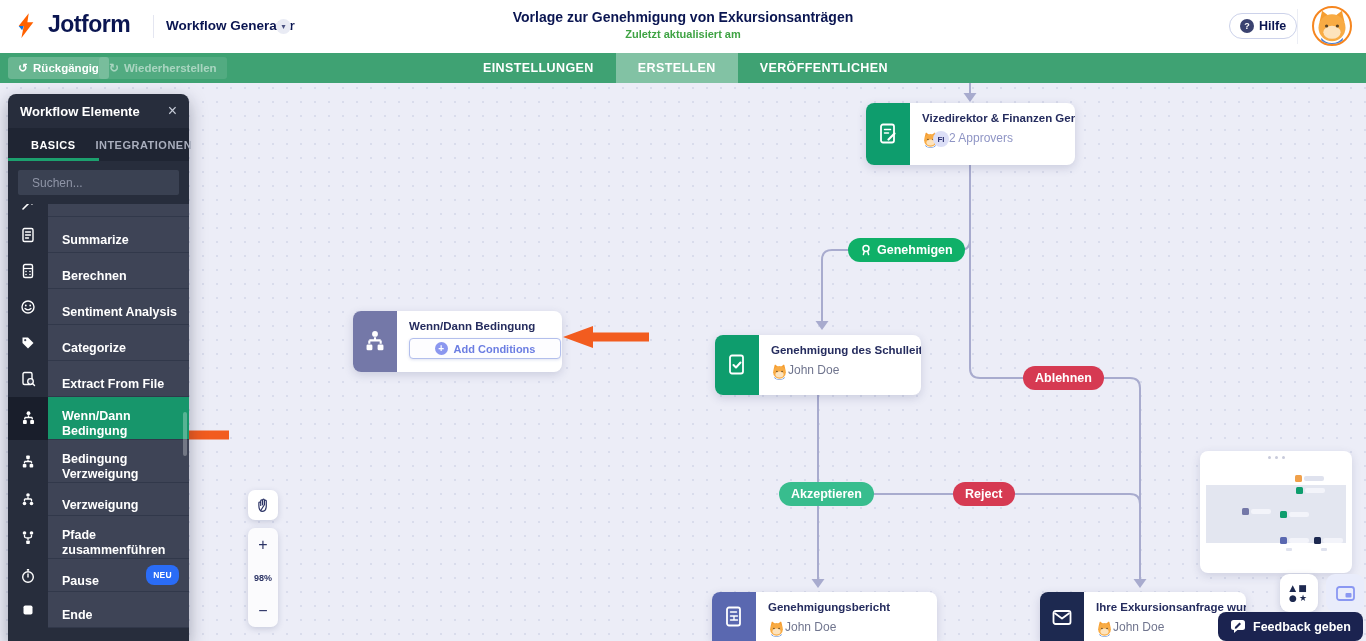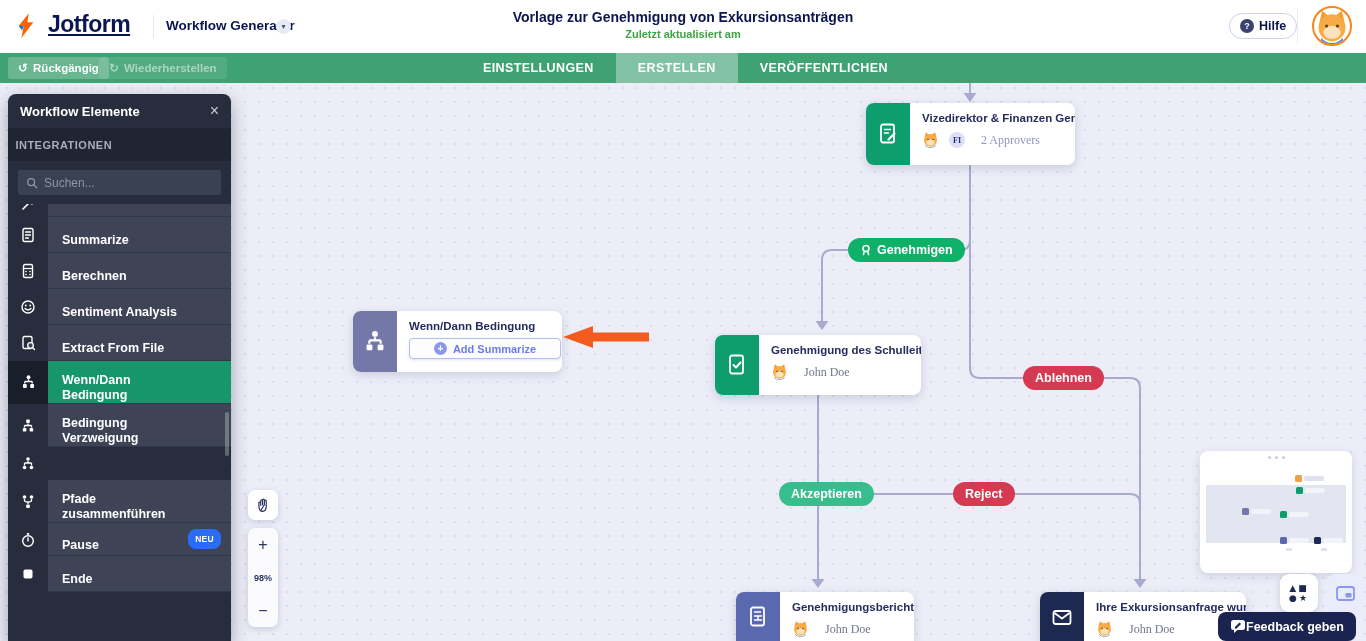--- a/index.html
+++ b/index.html
@@ -9,21 +9,21 @@
   
   .canvas { position:absolute; left:0; top:53px; width:1366px; height:588px;
     background:#ecedf7;
     background-image:radial-gradient(#d9dcec 1.1px, transparent 1.3px);
     background-size:14px 14px; z-index:0; }
   svg.edges { position:absolute; left:0; top:0; width:1366px; height:641px; z-index:1; pointer-events:none; }
 
   
   .header { position:absolute; left:0; top:0; width:1366px; height:53px; background:#fff; z-index:9; }
   .logo-mark { position:absolute; left:15px; top:11px; width:22px; height:30px; }
-  .brand { position:absolute; left:48px; top:11px; font-size:23px; font-weight:800; color:#0a1551; letter-spacing:-0.5px;text-decoration:underline; }
+  .brand { position:absolute; left:48px; top:11px; font-size:23px; font-weight:800; color:#0a1551; letter-spacing:-0.5px; }
   .hdr-div1 { position:absolute; left:153px; top:15px; width:1px; height:23px; background:#e4e6f1; }
   .app-name { position:absolute; left:166px; top:18px; font-size:13.5px; font-weight:700; color:#0a1551; }
   .chev-circle { position:absolute; left:276px; top:19px; width:15px; height:15px; border-radius:50%;
     background:#e9ebf4; color:#4a5180; font-size:8px; display:flex; align-items:center; justify-content:center; }
   .title-block { position:absolute; left:300px; top:9px; width:766px; text-align:center; }
   .page-title { font-size:14px; font-weight:800; color:#0a1551; }
   .page-sub { margin-top:3px; font-size:11px; font-weight:700; color:#3fa344; }
   .help-btn { position:absolute; left:1229px; top:13px; height:26px; padding:0 10px; border:1px solid #ccd2ea;
     border-radius:14px; display:flex; align-items:center; gap:5px; background:#fff; cursor:pointer; }
   .q-circle { width:14px; height:14px; border-radius:50%; background:#3a4270; color:#fff; font-size:9px; font-weight:700;
@@ -37,21 +37,21 @@
   .toolbar { position:absolute; left:0; top:53px; width:1366px; height:30px; background:#3fa273; z-index:9; }
   .tb-btn { position:absolute; top:4px; height:22px; border-radius:3px; display:flex; align-items:center; gap:5px;
     padding:0 10px; font-size:11.5px; font-weight:700; cursor:pointer; }
   .tb-undo { left:8px; background:rgba(255,255,255,.22); color:#fff; }
   .tb-redo { left:99px; background:rgba(255,255,255,.10); color:rgba(255,255,255,.5); }
   .tb-tabs { position:absolute; left:461px; top:0; height:30px; display:flex; }
   .tb-tab { padding:0 22px; line-height:30px; font-size:12.5px; font-weight:700; letter-spacing:.4px; color:#fff; cursor:pointer; }
   .tb-tab.active { background:rgba(255,255,255,.35); }
 
   
-  .sidebar { position:absolute; left:8px; top:94px; width:223px; height:547px; background:#272d3c;
+  .sidebar { position:absolute; left:8px; top:94px; width:181px; height:547px; background:#272d3c;
     border-radius:8px 8px 0 0; z-index:7; box-shadow:0 6px 18px rgba(18,23,45,.35); }
   .sb-head { height:34px; display:flex; align-items:center; padding:0 12px; }
   .sb-title { flex:1; font-size:13px; font-weight:700; color:#fff; }
   .sb-close { color:#c7ccd8; font-size:16px; line-height:16px; cursor:pointer; }
   .sb-tabs { height:33px; background:#1f2533; display:flex; }
   .sb-tab { width:50%; display:flex; align-items:center; justify-content:center; font-size:11px; font-weight:700;
     letter-spacing:.5px; color:#a9aebd; position:relative; cursor:pointer; }
   .sb-tab.active { color:#fff; }
   .sb-tab.active::after { content:""; position:absolute; left:0; bottom:0; width:100%; height:3px; background:#1ca06e; }
   .sb-search { margin:9px 10px; height:25px; background:#3a4152; border-radius:2px; display:flex; align-items:center;
@@ -75,21 +75,21 @@
   .scroll-thumb { position:absolute; right:2px; top:318px; width:4px; height:44px; border-radius:2px;
     background:rgba(255,255,255,.28); }
 
   
   .node { position:absolute; display:flex; background:#fff; border-radius:8px; z-index:3;
     box-shadow:0 3px 10px rgba(48,58,110,.18); cursor:pointer; }
   .node-icon { width:44px; flex:none; border-radius:8px 0 0 8px; display:flex; align-items:center; justify-content:center; }
   .ni-green { background:#0e9d6d; } .ni-slate { background:#7478a8; } .ni-indigo { background:#5a68b0; } .ni-navy { background:#1d2950; }
   .node-body { flex:1; padding:9px 12px 8px 12px; overflow:hidden; }
   .node-title { font-size:11.5px; font-weight:800; color:#252c5e; white-space:nowrap; }
-  .node-sub { margin-top:7px; display:flex; align-items:flex-end; gap:16px; font-size:12px; color:#70758e;font-family:Liberation Serif, serif; }
+  .node-sub { margin-top:7px; display:flex; align-items:flex-start; gap:0; font-size:12px; color:#70758e; }
   .node-sub.approvers { color:#8f95c5; }
   .fi-badge { width:16px; height:16px; border-radius:50%; background:#dcdff7; color:#2c3272; font-size:8px;
     font-weight:800; display:flex; align-items:center; justify-content:center; margin-left:-6px; }
   .cat { width:17px; height:17px; border-radius:50%; overflow:hidden; flex:none; }
   .add-cond { margin-top:6px; height:21px; width:152px; border:1.5px solid #b3bfec; border-radius:4px; background:#fdfdff;
     display:flex; align-items:center; justify-content:center; gap:6px; font-size:11px; font-weight:800; color:#6b7de2;
     cursor:pointer; box-shadow:0 1px 3px rgba(80,95,180,.18); }
   .plus-circle { width:13px; height:13px; border-radius:50%; background:#8b97ef; color:#fff; font-size:10px;
     display:flex; align-items:center; justify-content:center; }
 
@@ -119,21 +119,21 @@
   .mm-bar { position:absolute; width:20px; height:5px; border-radius:2px; background:#dfe2ee; }
   .mm-dash { position:absolute; width:6px; height:3px; border-radius:1px; background:#dfe2ee; }
 
   .shapes-btn { position:absolute; left:1280px; top:574px; width:38px; height:38px; background:#fff; border-radius:9px;
     box-shadow:0 2px 7px rgba(40,50,100,.18); display:flex; flex-direction:column; align-items:center; justify-content:center;
     z-index:5; cursor:pointer; color:#1d2950; font-size:9px; line-height:10px; letter-spacing:2px; font-family:"DejaVu Sans",sans-serif; }
   .pip-btn { position:absolute; left:1326px; top:574px; width:38px; height:38px; background:#e9ecfb; border-radius:9px;
     display:flex; align-items:center; justify-content:center; z-index:5; cursor:pointer; }
 
   .feedback-btn { position:absolute; left:1218px; top:612px; height:29px; padding:0 12px; background:#1b2350;
-    border-radius:8px; display:flex; align-items:center; color:#fff; font-size:12.5px; font-weight:700;
+    border-radius:8px; display:flex; align-items:center; gap:7px; color:#fff; font-size:12.5px; font-weight:700;
     z-index:8; cursor:pointer; }
 </style>
 </head>
 <body>
 
 <div class="canvas"></div>
 
 <svg class="edges">
   <g stroke="#a8abce" stroke-width="2" fill="none">
     <path d="M970,83 L970,93"></path>
@@ -196,20 +196,21 @@
     <div class="tb-tab">VERÖFFENTLICHEN</div>
   </div>
 </div>
 
 <div class="sidebar">
   <div class="sb-head">
     <div class="sb-title">Workflow Elemente</div>
     <div class="sb-close">×</div>
   </div>
   <div class="sb-tabs">
+    <div class="sb-tab active">BASICS</div>
     <div class="sb-tab">INTEGRATIONEN</div>
   </div>
   <div class="sb-search">
     <svg width="12" height="12" viewBox="0 0 14 14">
       <circle cx="6" cy="6" r="4" fill="none" stroke="#8f95a7" stroke-width="1.5"></circle>
       <line x1="9" y1="9" x2="12.5" y2="12.5" stroke="#8f95a7" stroke-width="1.5" stroke-linecap="round"></line>
     </svg>
     <input type="text" placeholder="Suchen..." style="">
   </div>
 
@@ -260,20 +261,31 @@
       <circle cx="5.8" cy="6.5" r="0.9" fill="#fff"></circle>
           <circle cx="10.2" cy="6.5" r="0.9" fill="#fff"></circle>
       <path d="M5,9.5 Q8,12.2 11,9.5" stroke="#fff" stroke-width="1.3" fill="none" stroke-linecap="round"></path>
         </svg>
       </div>
     <div class="s-lb">
         <span class="t">Sentiment Analysis</span>
       </div>
   </div>
 
+  <div class="s-row">
+    <div class="s-ic">
+        <svg width="16" height="16" viewBox="0 0 16 16">
+      <path d="M2.5,2.5 h5.5 l5.5,5.5 -5.5,5.5 -5.5,-5.5 z" fill="#fff"></path>
+      <circle cx="5.2" cy="5.2" r="1.1" fill="#3e4456"></circle>
+        </svg>
+      </div>
+    <div class="s-lb">
+        <span class="t">Categorize</span>
+      </div>
+  </div>
 
   <div class="s-row">
     <div class="s-ic">
         <svg width="16" height="16" viewBox="0 0 16 16">
       <rect x="3" y="1.5" width="9" height="12" rx="1.5" fill="none" stroke="#fff" stroke-width="1.4"></rect>
       <circle cx="10.5" cy="10.5" r="2.8" fill="#3e4456" stroke="#fff" stroke-width="1.3"></circle>
       <line x1="12.5" y1="12.5" x2="14.5" y2="14.5" stroke="#fff" stroke-width="1.4" stroke-linecap="round"></line>
         </svg>
       </div>
     <div class="s-lb">
@@ -311,20 +323,23 @@
   </div>
 
   <div class="s-row" style="min-height:33px">
     <div class="s-ic">
         <svg width="16" height="16" viewBox="0 0 16 16">
       <circle cx="8" cy="3" r="1.8" fill="#fff"></circle>
       <path d="M8,5 v2 M4.5,7 h7 M4.5,7 v2.5 M11.5,7 v2.5" stroke="#fff" stroke-width="1.3" fill="none"></path>
       <circle cx="4.5" cy="11.5" r="1.8" fill="#fff"></circle>
           <circle cx="11.5" cy="11.5" r="1.8" fill="#fff"></circle>
         </svg>
+      </div>
+    <div class="s-lb">
+        <span class="t">Verzweigung</span>
       </div>
   </div>
 
   <div class="s-row" style="min-height:38px">
     <div class="s-ic">
         <svg width="16" height="16" viewBox="0 0 16 16">
       <circle cx="4.5" cy="3" r="1.8" fill="#fff"></circle>
           <circle cx="11.5" cy="3" r="1.8" fill="#fff"></circle>
       <path d="M4.5,5 v1.5 q0,1.5 3.5,1.5 M11.5,5 v1.5 q0,1.5 -3.5,1.5 M8,8 v2" stroke="#fff" stroke-width="1.3" fill="none"></path>
       <rect x="6.2" y="10.5" width="3.6" height="3.6" rx="0.8" fill="#fff"></rect>
@@ -395,21 +410,21 @@
       <circle cx="8" cy="3" r="1.8" fill="#fff"></circle>
       <path d="M8,5 v2 M4.5,7 h7 M4.5,7 v2 M11.5,7 v2" stroke="#fff" stroke-width="1.3" fill="none"></path>
       <rect x="2.8" y="9.5" width="3.6" height="3.6" rx="0.8" fill="#fff"></rect>
       <rect x="9.6" y="9.5" width="3.6" height="3.6" rx="0.8" fill="#fff"></rect>
       </svg>
   </div>
   <div class="node-body">
     <div class="node-title">Wenn/Dann Bedingung</div>
     <div class="add-cond">
       <span class="plus-circle">+</span>
-      <span>Add Summarize</span>
+      <span>Add Conditions</span>
     </div>
   </div>
 </div>
 
 <div class="node" style="left:715px;top:335px;width:206px;height:60px">
   <div class="node-icon ni-green">
     <svg width="24" height="24" viewBox="0 0 24 24">
       <rect x="5" y="2.5" width="13" height="18" rx="2" fill="none" stroke="#fff" stroke-width="1.8"></rect>
       <path d="M8.5,12 l2.5,2.5 4.5,-5" stroke="#fff" stroke-width="2" fill="none" stroke-linecap="round" stroke-linejoin="round"></path>
       </svg>
@@ -424,21 +439,21 @@
             <ellipse cx="10" cy="13.5" rx="4.8" ry="3.6" fill="#fde3bd"></ellipse>
         <circle cx="7" cy="10" r="0.9" fill="#5b4324"></circle>
             <circle cx="13" cy="10" r="0.9" fill="#5b4324"></circle>
         <path d="M4,16.5 a7.5,7.5 0 0 0 12,0 l0,3.5 -12,0 z" fill="#4a7fd4"></path>
           </svg></span>
       <span>John Doe</span>
     </div>
   </div>
 </div>
 
-<div class="node" style="left:736px;top:592px;width:178px;height:49px;border-radius:8px 8px 0 0">
+<div class="node" style="left:712px;top:592px;width:225px;height:49px;border-radius:8px 8px 0 0">
   <div class="node-icon ni-indigo" style="border-radius:8px 0 0 0">
     <svg width="24" height="24" viewBox="0 0 24 24">
       <rect x="5" y="2.5" width="13" height="18" rx="2" fill="none" stroke="#fff" stroke-width="1.8"></rect>
       <path d="M8.5,7 h6 M8.5,11 h7 M8.5,15 h7 M12,11 v4" stroke="#fff" stroke-width="1.4" stroke-linecap="round"></path>
       </svg>
   </div>
   <div class="node-body">
     <div class="node-title">Genehmigungsbericht</div>
     <div class="node-sub">
       <span class="cat"><svg viewBox="0 0 20 20" width="17" height="17">

